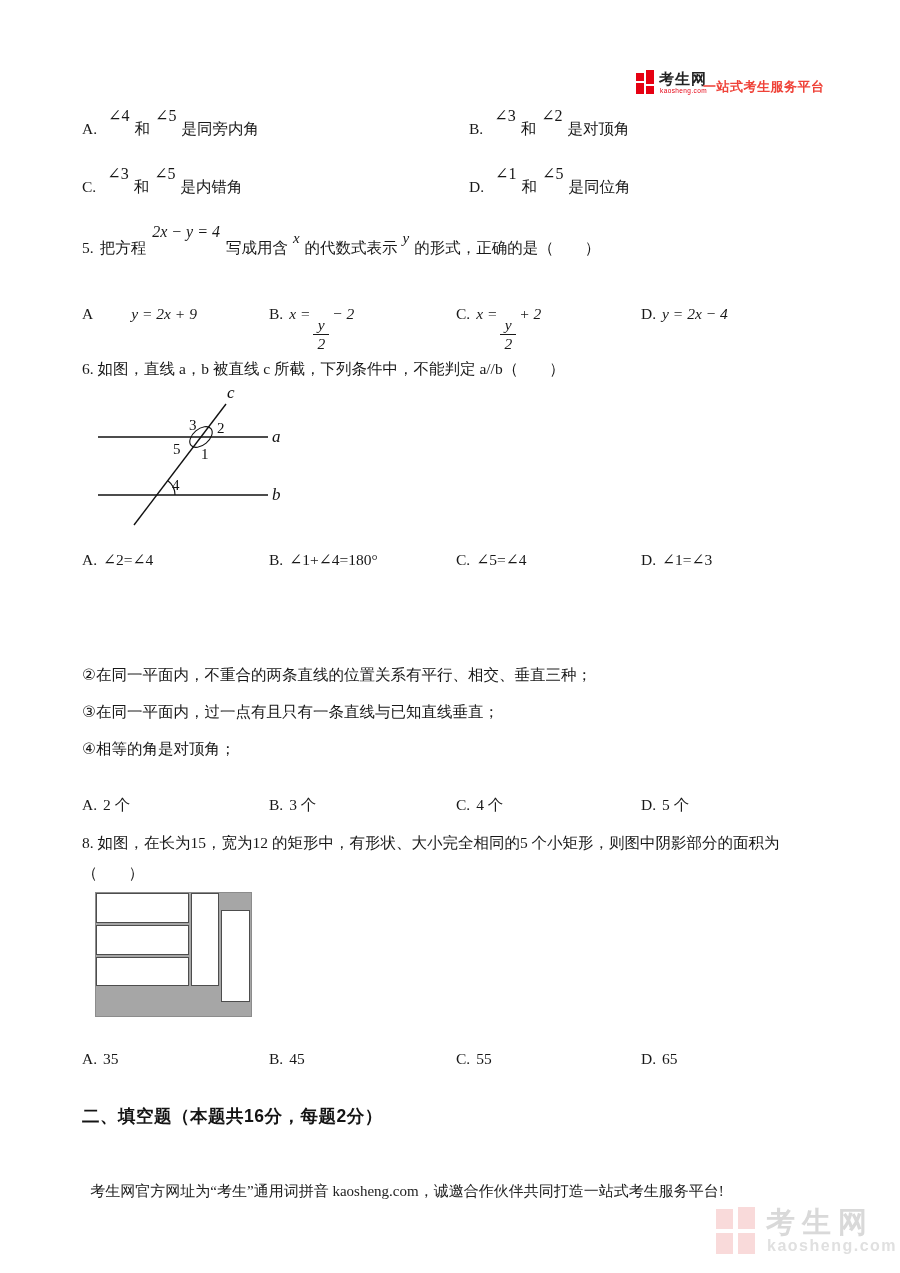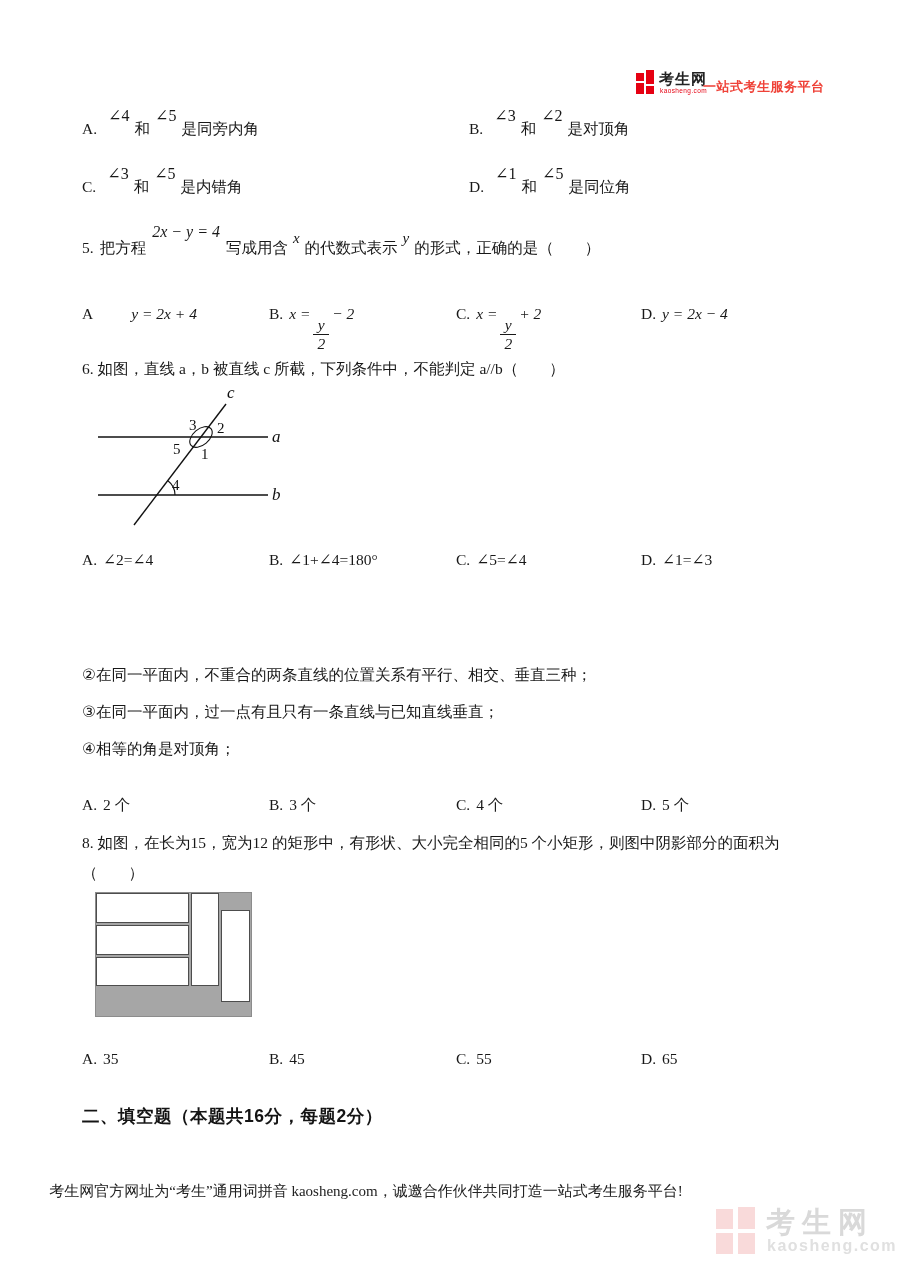--- a/index.html
+++ b/index.html
@@ -44,21 +44,21 @@
         border:1px solid #8c8c8c;box-sizing:border-box;}
   .fig8 .wr{position:absolute;background:#ffffff;border:1px solid #4d4d4d;box-sizing:border-box;}
   .fig8 .r1{left:0;top:0;width:93px;height:30px;}
   .fig8 .r2{left:0;top:32px;width:93px;height:30px;}
   .fig8 .r3{left:0;top:64px;width:93px;height:29px;}
   .fig8 .rm{left:95px;top:0;width:28px;height:93px;}
   .fig8 .rr{left:125px;top:17px;width:29px;height:92px;}
 
   .sec-title{position:absolute;left:82px;top:1104px;font-family:"Liberation Sans","DejaVu Sans",sans-serif;
              font-weight:700;font-size:17.5px;color:#141414;letter-spacing:.5px;white-space:nowrap;}
-  .footer{position:absolute;left:0;top:1182px;width:732px;text-align:center;font-size:15px;color:#222;}
+  .footer{position:absolute;left:0;top:1182px;width:732px;text-align:center;font-size:15px;color:#222;padding-left:41px;}
 
   
   .wm-logo{position:absolute;left:716px;top:1207px;width:42px;height:47px;}
   .wm-logo .wb{position:absolute;background:#f9dada;}
   .wb1{left:0;top:2px;width:17px;height:20px;}
   .wb2{left:0;top:26px;width:17px;height:21px;}
   .wb3{left:22px;top:0;width:17px;height:22px;}
   .wb4{left:22px;top:26px;width:17px;height:21px;}
   .wm-cn{position:absolute;left:766px;top:1203px;font-family:"Liberation Sans","DejaVu Sans",sans-serif;
          font-weight:700;font-size:29px;color:#d9d9d9;letter-spacing:7px;white-space:nowrap;}
@@ -99,21 +99,21 @@
     <span class="cell cB">
       <span class="lbl">D.</span><span class="sup">∠1</span><span>和</span><span class="sup">∠5</span><span>是同位角</span>
     </span>
   </div>
 
   <div class="row" style="top:237px">
     <span class="lbl">5.</span><span>把方程</span><span class="supm">2x − y = 4</span><span>写成用含</span><span class="supv">x</span><span>的代数式表示</span><span class="supv">y</span><span>的形式，正确的是（　　）</span>
   </div>
   <div class="row" style="top:303px">
     <span class="cell c0">
-      <span>A</span><span class="gap"></span><span class="mi">y = 2x + 4</span>
+      <span>A</span><span class="gap"></span><span class="mi">y = 2x + 9</span>
     </span>
     <span class="cell c1">
       <span class="lbl">B.</span><span class="mi">x =</span><span class="frac">
           <span class="fnum">y</span>
           <span class="fden">2</span>
         </span><span class="mi">− 2</span>
     </span>
     <span class="cell c2">
       <span class="lbl">C.</span><span class="mi">x =</span><span class="frac">
           <span class="fnum">y</span>

